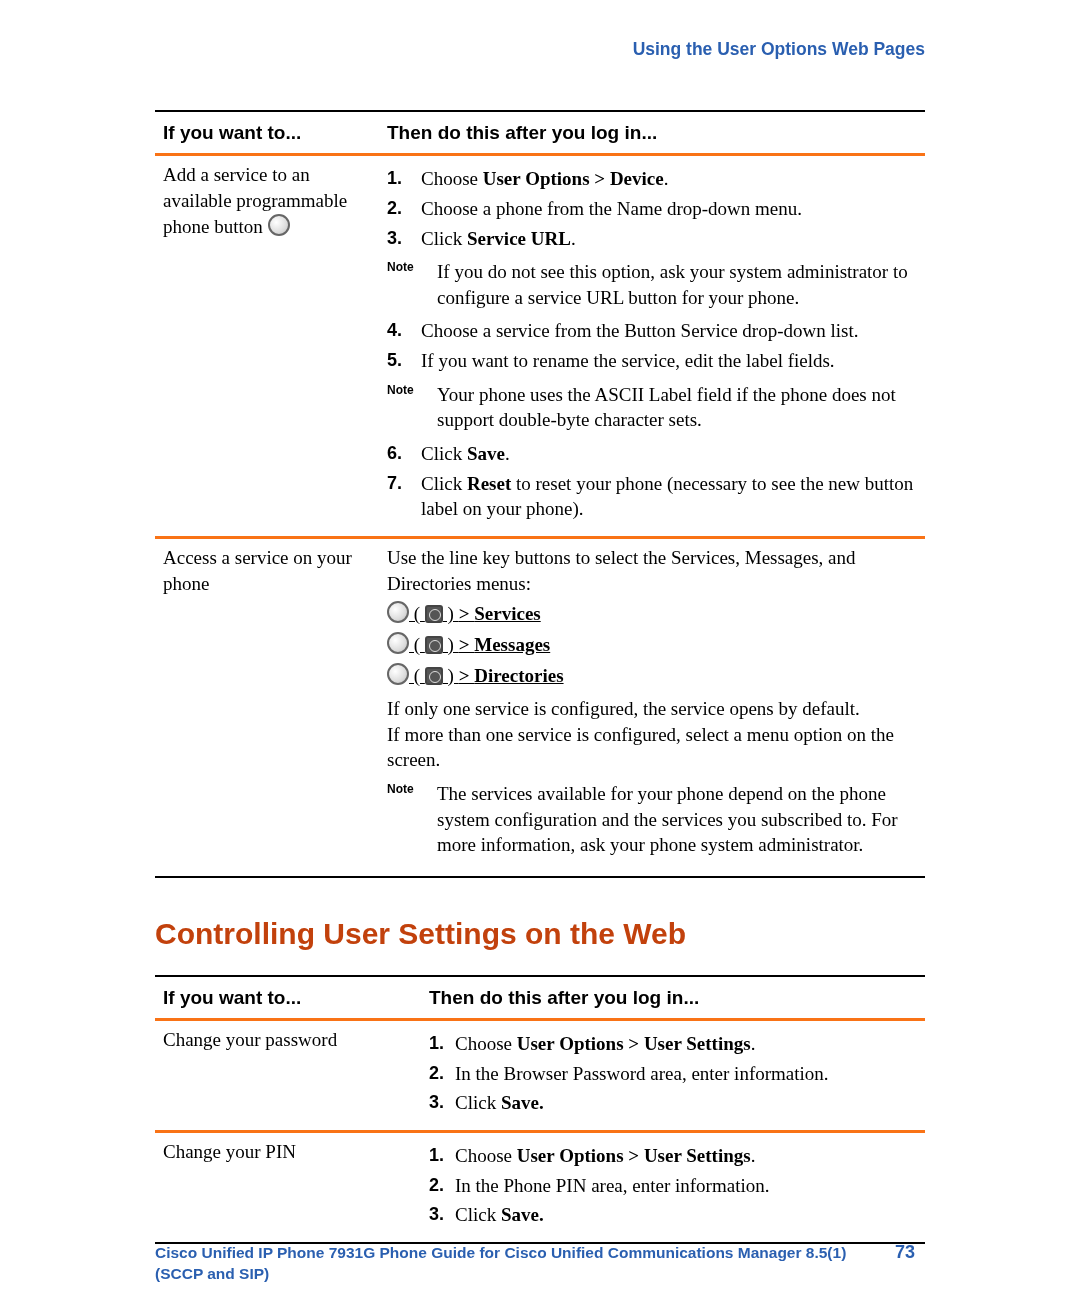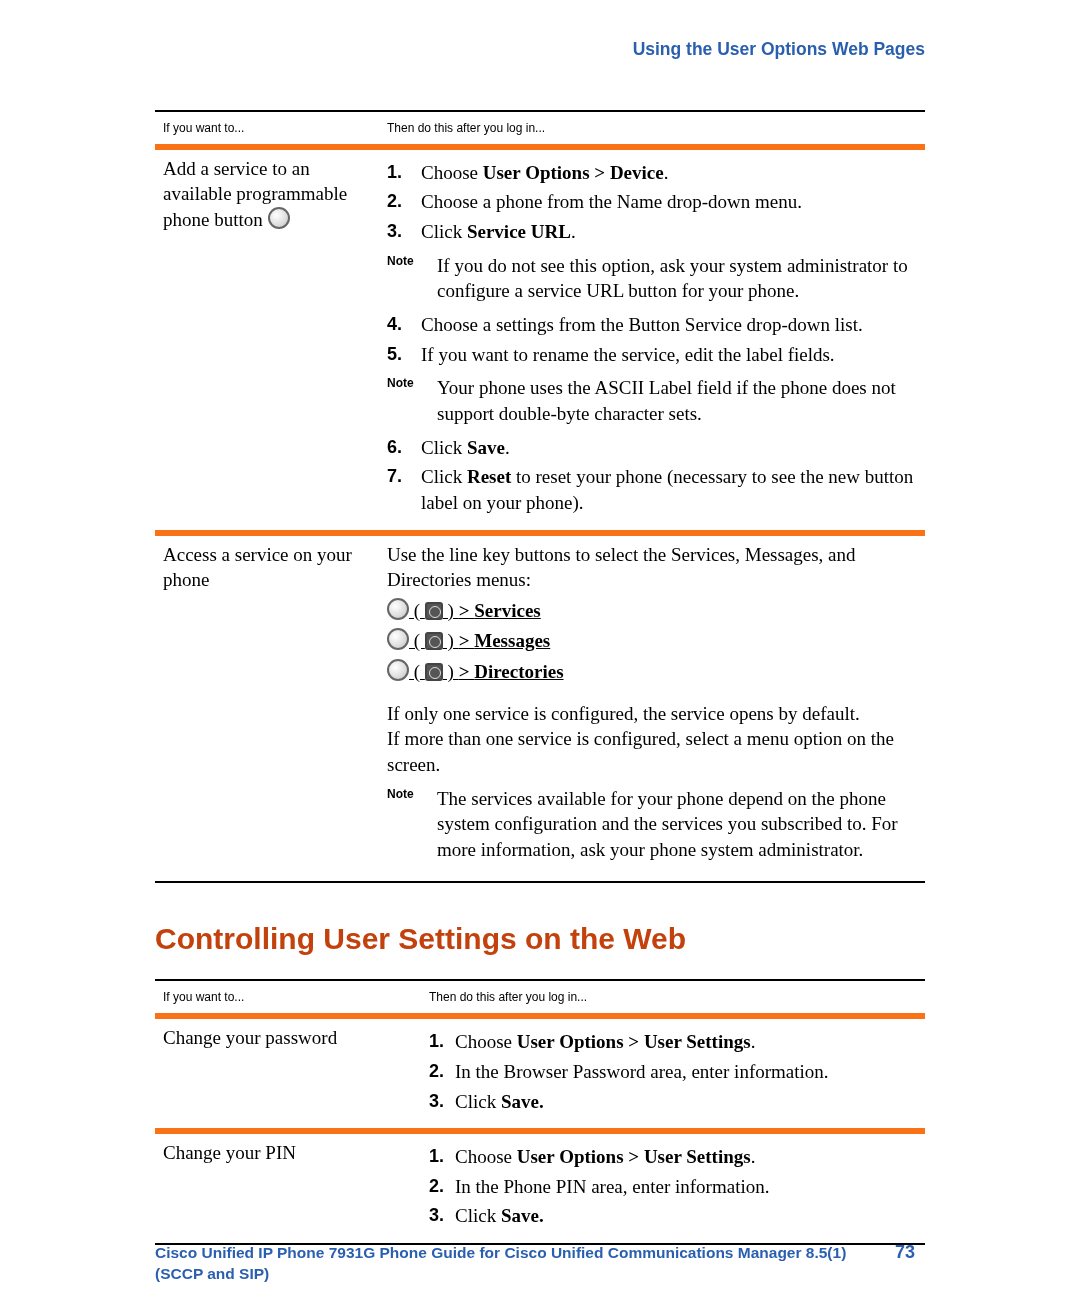--- a/index.html
+++ b/index.html
@@ -28,30 +28,30 @@
     margin-bottom: 48px;
   }
   table.doc-table {
     width: 100%;
     border-collapse: collapse;
     margin-bottom: 36px;
   }
   table.doc-table th, table.doc-table td {
     text-align: left;
     vertical-align: top;
-    border-top: 6px solid #f97316;
+    border-top: 3px solid #f97316;
     border-bottom: 1px solid #888;
     padding: 6px 8px 10px 8px;
   }
   table.doc-table thead th {
     border-top: 2px solid #000;
     border-bottom: 2px solid #22c55e;
     font-family: Arial, Helvetica, sans-serif;
-    font-weight: normal;
-    font-size: 12px;
+    font-weight: bold;
+    font-size: 19px;
     padding: 8px 8px;
   }
   table.doc-table tbody tr:last-child td {
     border-bottom: 2px solid #000;
   }
   .col-left-1 { width: 208px; }
   .col-left-2 { width: 250px; }
   .step {
     display: flex;
     align-items: flex-start;
@@ -169,21 +169,21 @@
             <span>
               <span>Click </span><span class="bold">Service URL</span><span>.</span>
             </span>
           </div>
           <div class="note-row">
             <span class="note-label">Note</span>
             <span class="note-text">If you do not see this option, ask your system administrator to configure a service URL button for your phone.</span>
           </div>
           <div class="step">
             <span class="step-num">4.</span>
-            <span>Choose a settings from the Button Service drop-down list.</span>
+            <span>Choose a service from the Button Service drop-down list.</span>
           </div>
           <div class="step">
             <span class="step-num">5.</span>
             <span>If you want to rename the service, edit the label fields.</span>
           </div>
           <div class="note-row">
             <span class="note-label">Note</span>
             <span class="note-text">Your phone uses the ASCII Label field if the phone does not support double-byte character sets.</span>
           </div>
           <div class="step">
@@ -215,21 +215,21 @@
             <span class="icon-circle"></span>
             ( <span class="icon-globe"></span> )
             <span class="bold">&gt; <span>Messages</span></span>
           </div>
           <div class="line-item">
             <span class="icon-circle"></span>
             ( <span class="icon-globe"></span> )
             <span class="bold">&gt; <span>Directories</span></span>
           </div>
 
-          <div style="margin-top:16px">If only one service is configured, the service opens by default.</div>
+          <div style="margin-top:8px">If only one service is configured, the service opens by default.</div>
           <div style="">If more than one service is configured, select a menu option on the screen.</div>
 
           <div class="note-row">
             <span class="note-label">Note</span>
             <span class="note-text">The services available for your phone depend on the phone system configuration and the services you subscribed to. For more information, ask your phone system administrator.</span>
           </div>
         </td>
       </tr>
     </tbody>
   </table>

